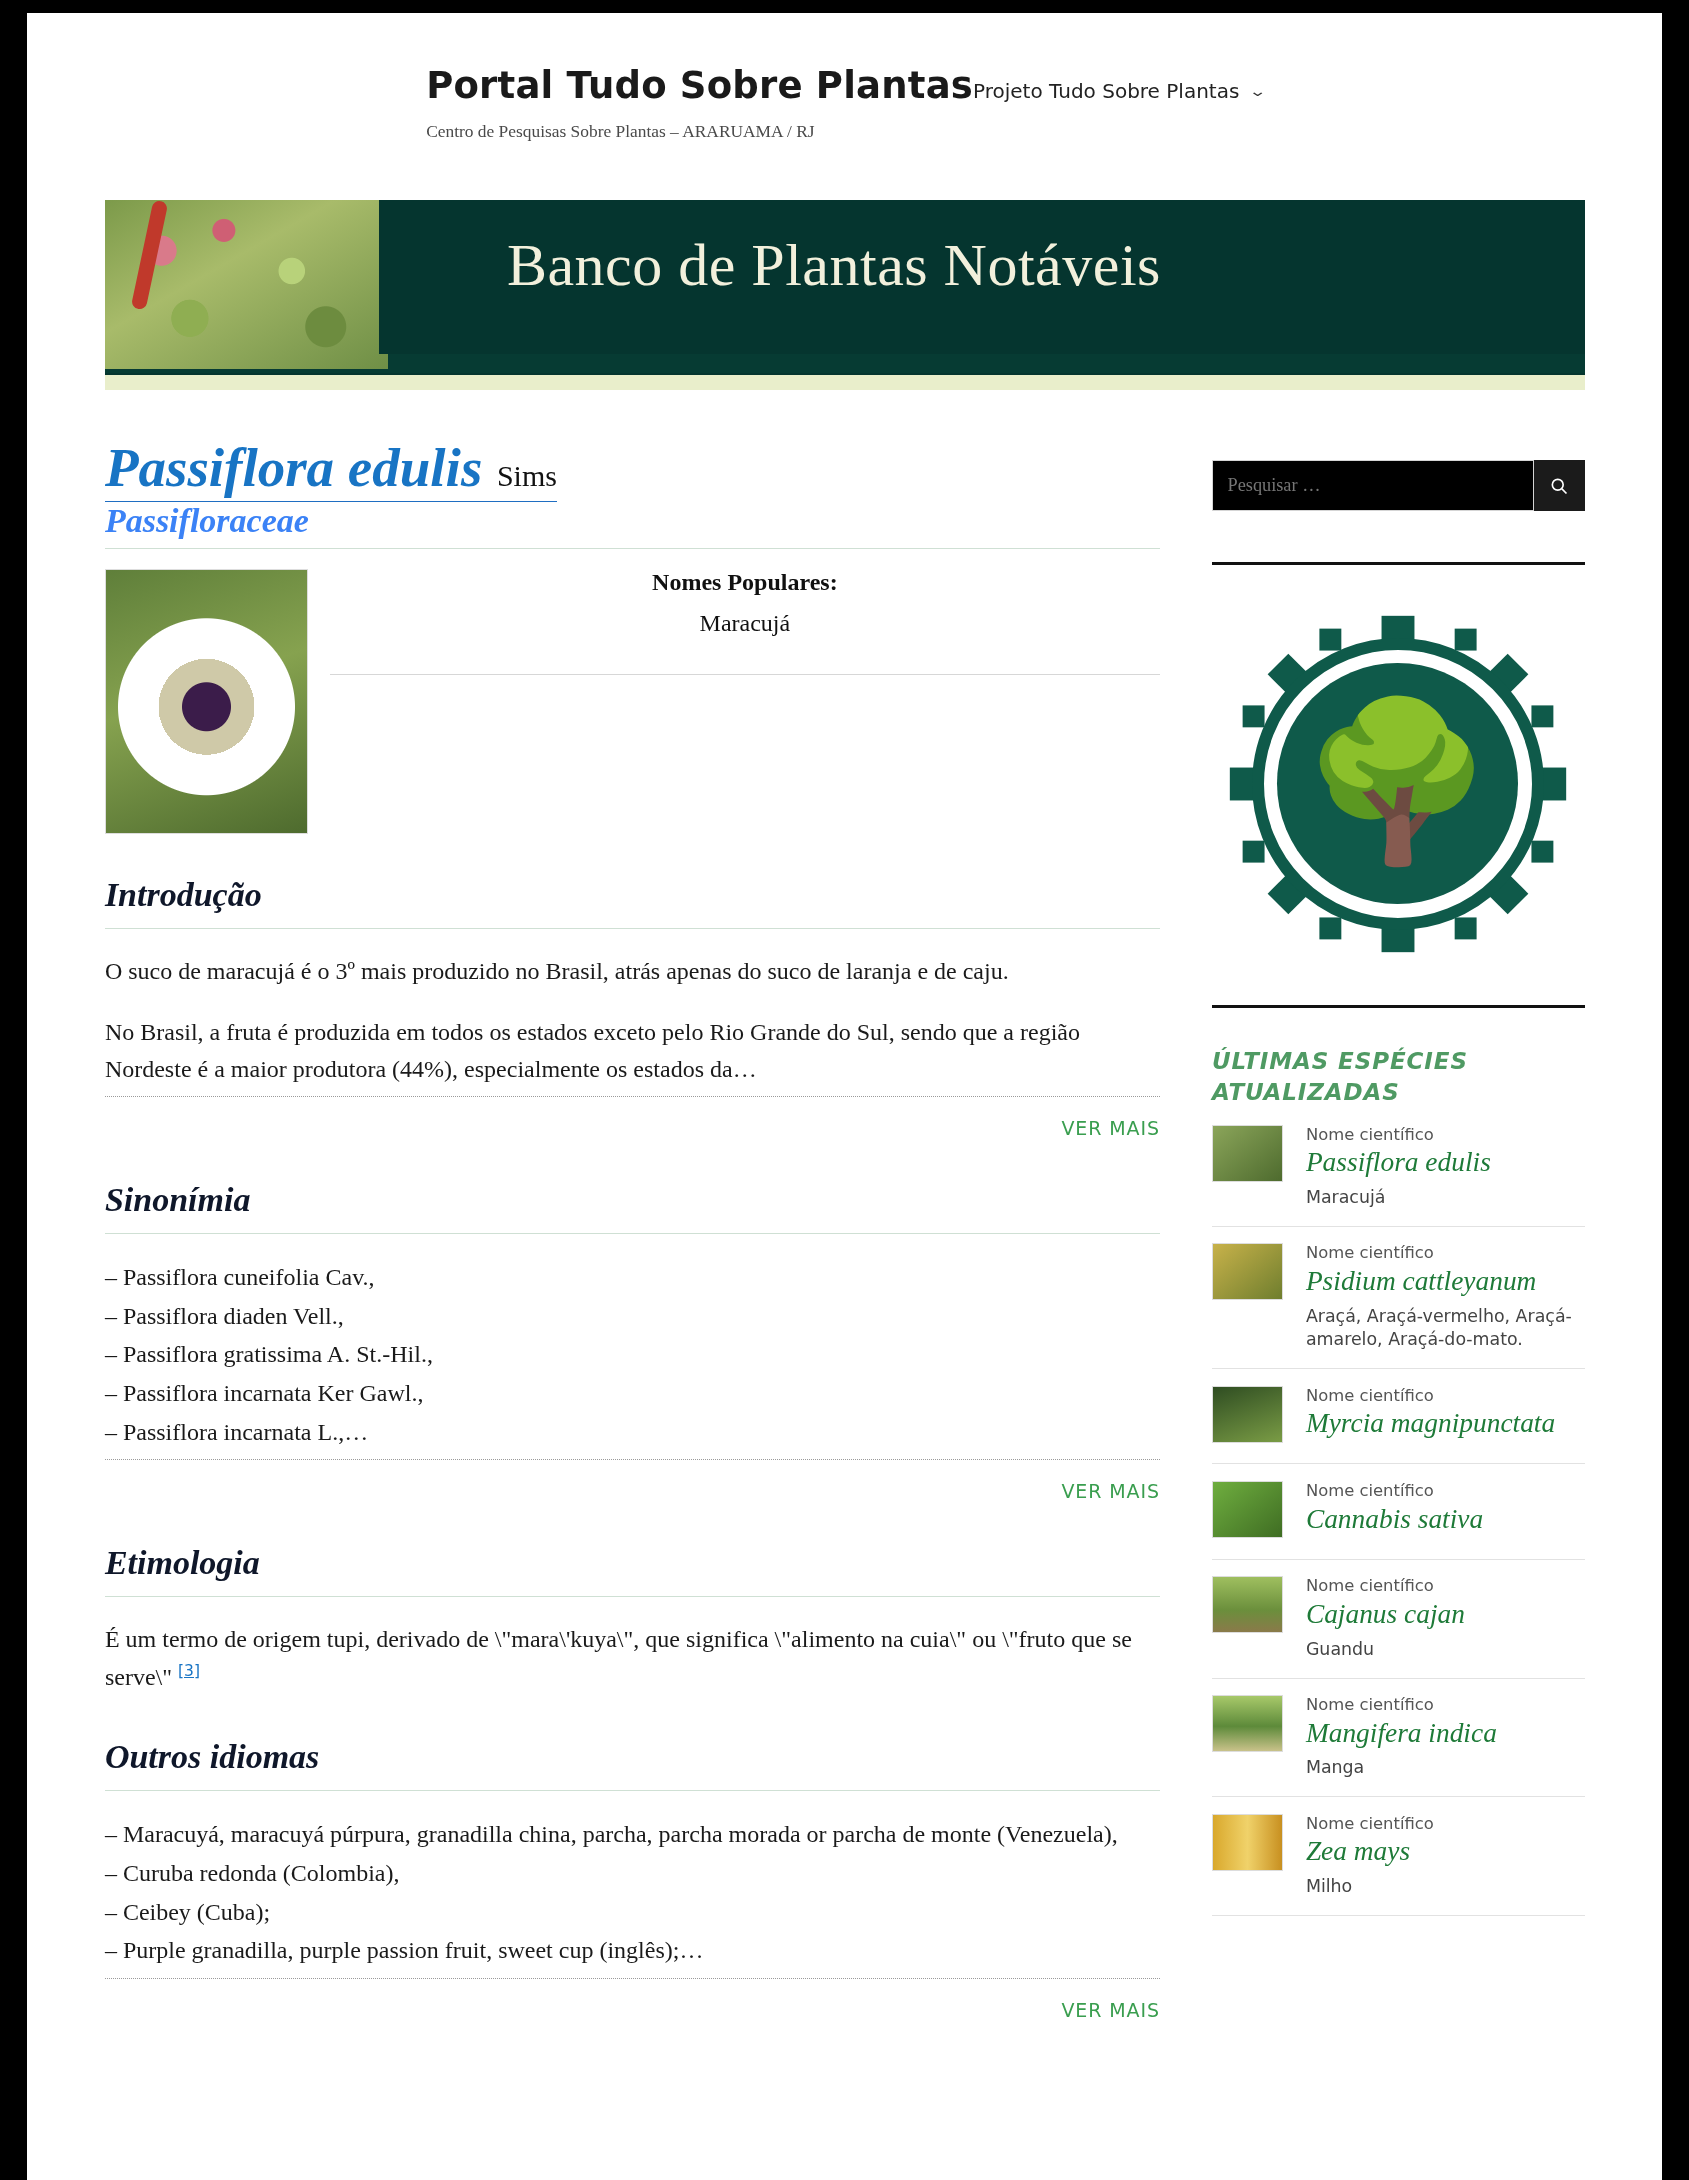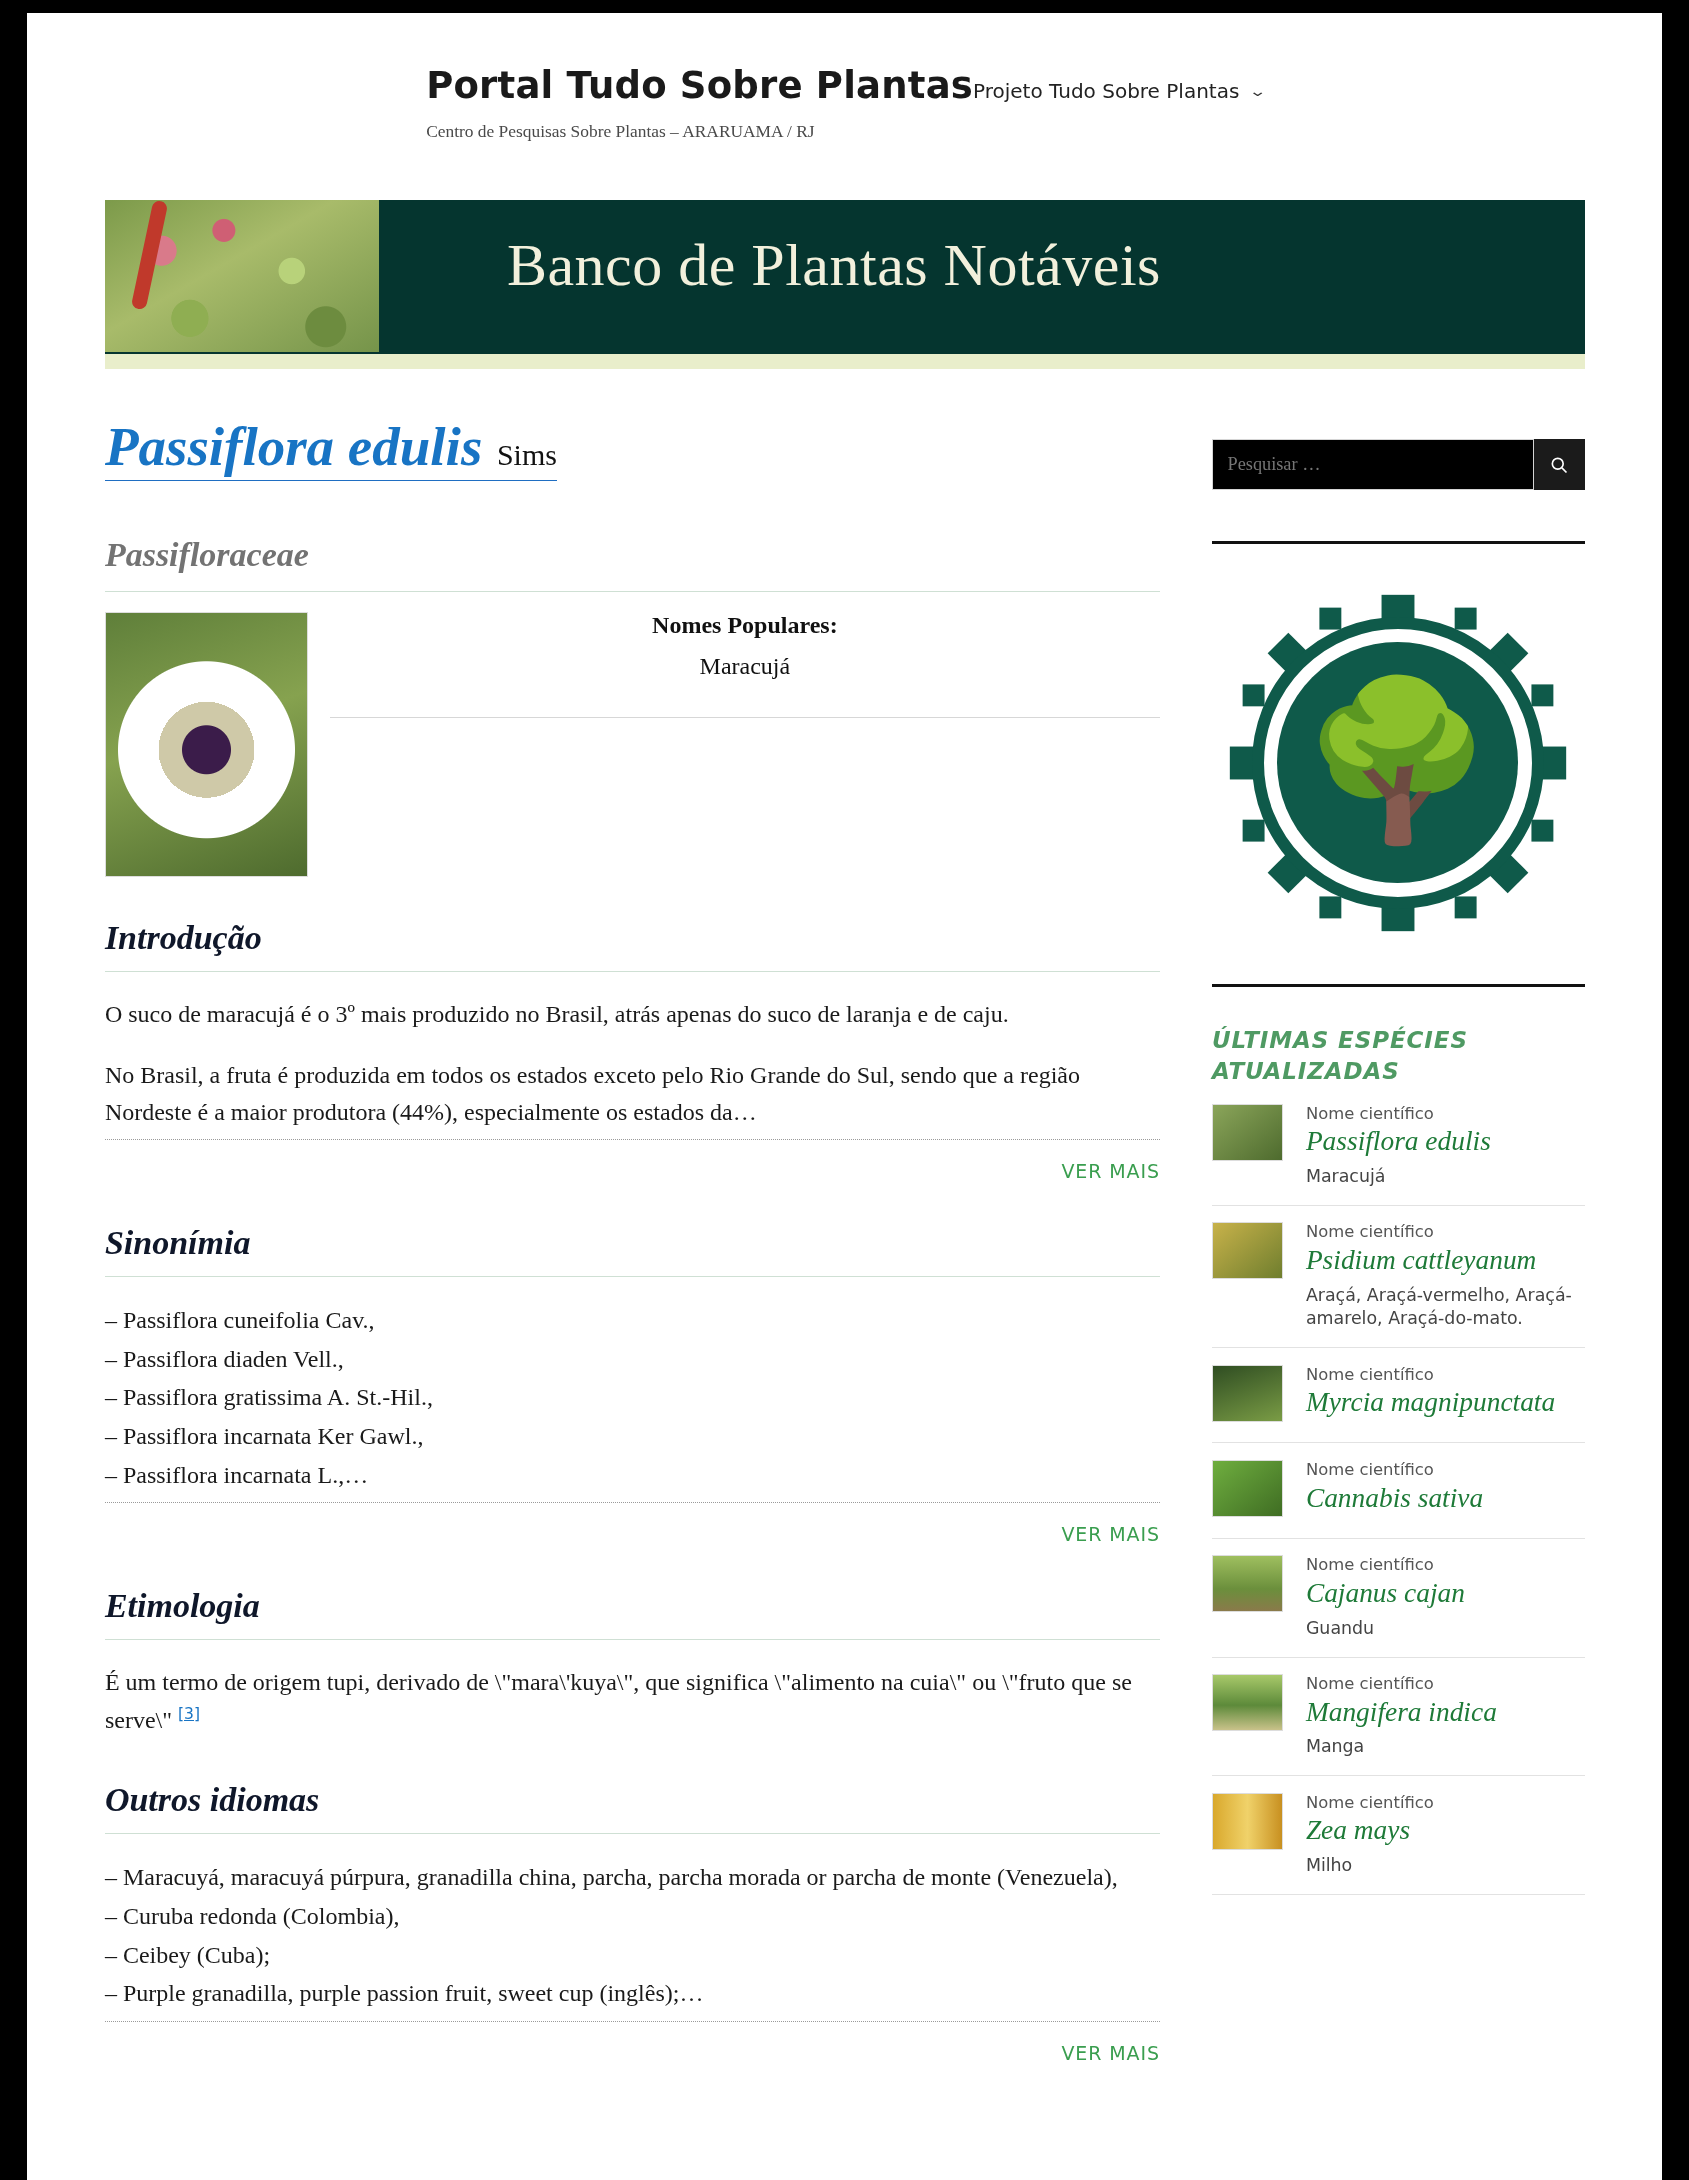--- a/index.html
+++ b/index.html
@@ -64,21 +64,21 @@
     font-size: 13.7px;
     color: #333;
     display: inline-block;
     transform: scaleX(1.6);
   }
 
   
   .banner {
     margin-top: 58px;
     width: 1480px;
-    height: 169px;
+    height: 190px;
     position: relative;
     overflow: hidden;
     background: #063b33;
   }
   .banner-photo {
     position: absolute;
     left: 0; top: 0;
     width: 283px; height: 169px;
     background:
       radial-gradient(circle at 20% 30%, #d97a8a 0 14.6px, transparent 15.5px),
@@ -147,23 +147,22 @@
     font-family: "Liberation Serif", serif;
     font-size: 30px;
     color: #111;
     margin-left: 14.6px;
   }
   .family-heading {
     font-family: "Liberation Serif", serif;
     font-style: italic;
     font-weight: bold;
     font-size: 34px;
-    color: #737373;
-    margin-top: 55px;
-    padding-bottom: 17px;
+    color: #3b82f6;
+    padding-bottom: 8px;
     border-bottom: 0.9px solid #cfe0d4;
   }
   .sec-heading {
     font-family: "Liberation Serif", serif;
     font-style: italic;
     font-weight: bold;
     font-size: 34px;
     color: #0f172a;
     margin-top: 42px;
     padding-bottom: 14px;

